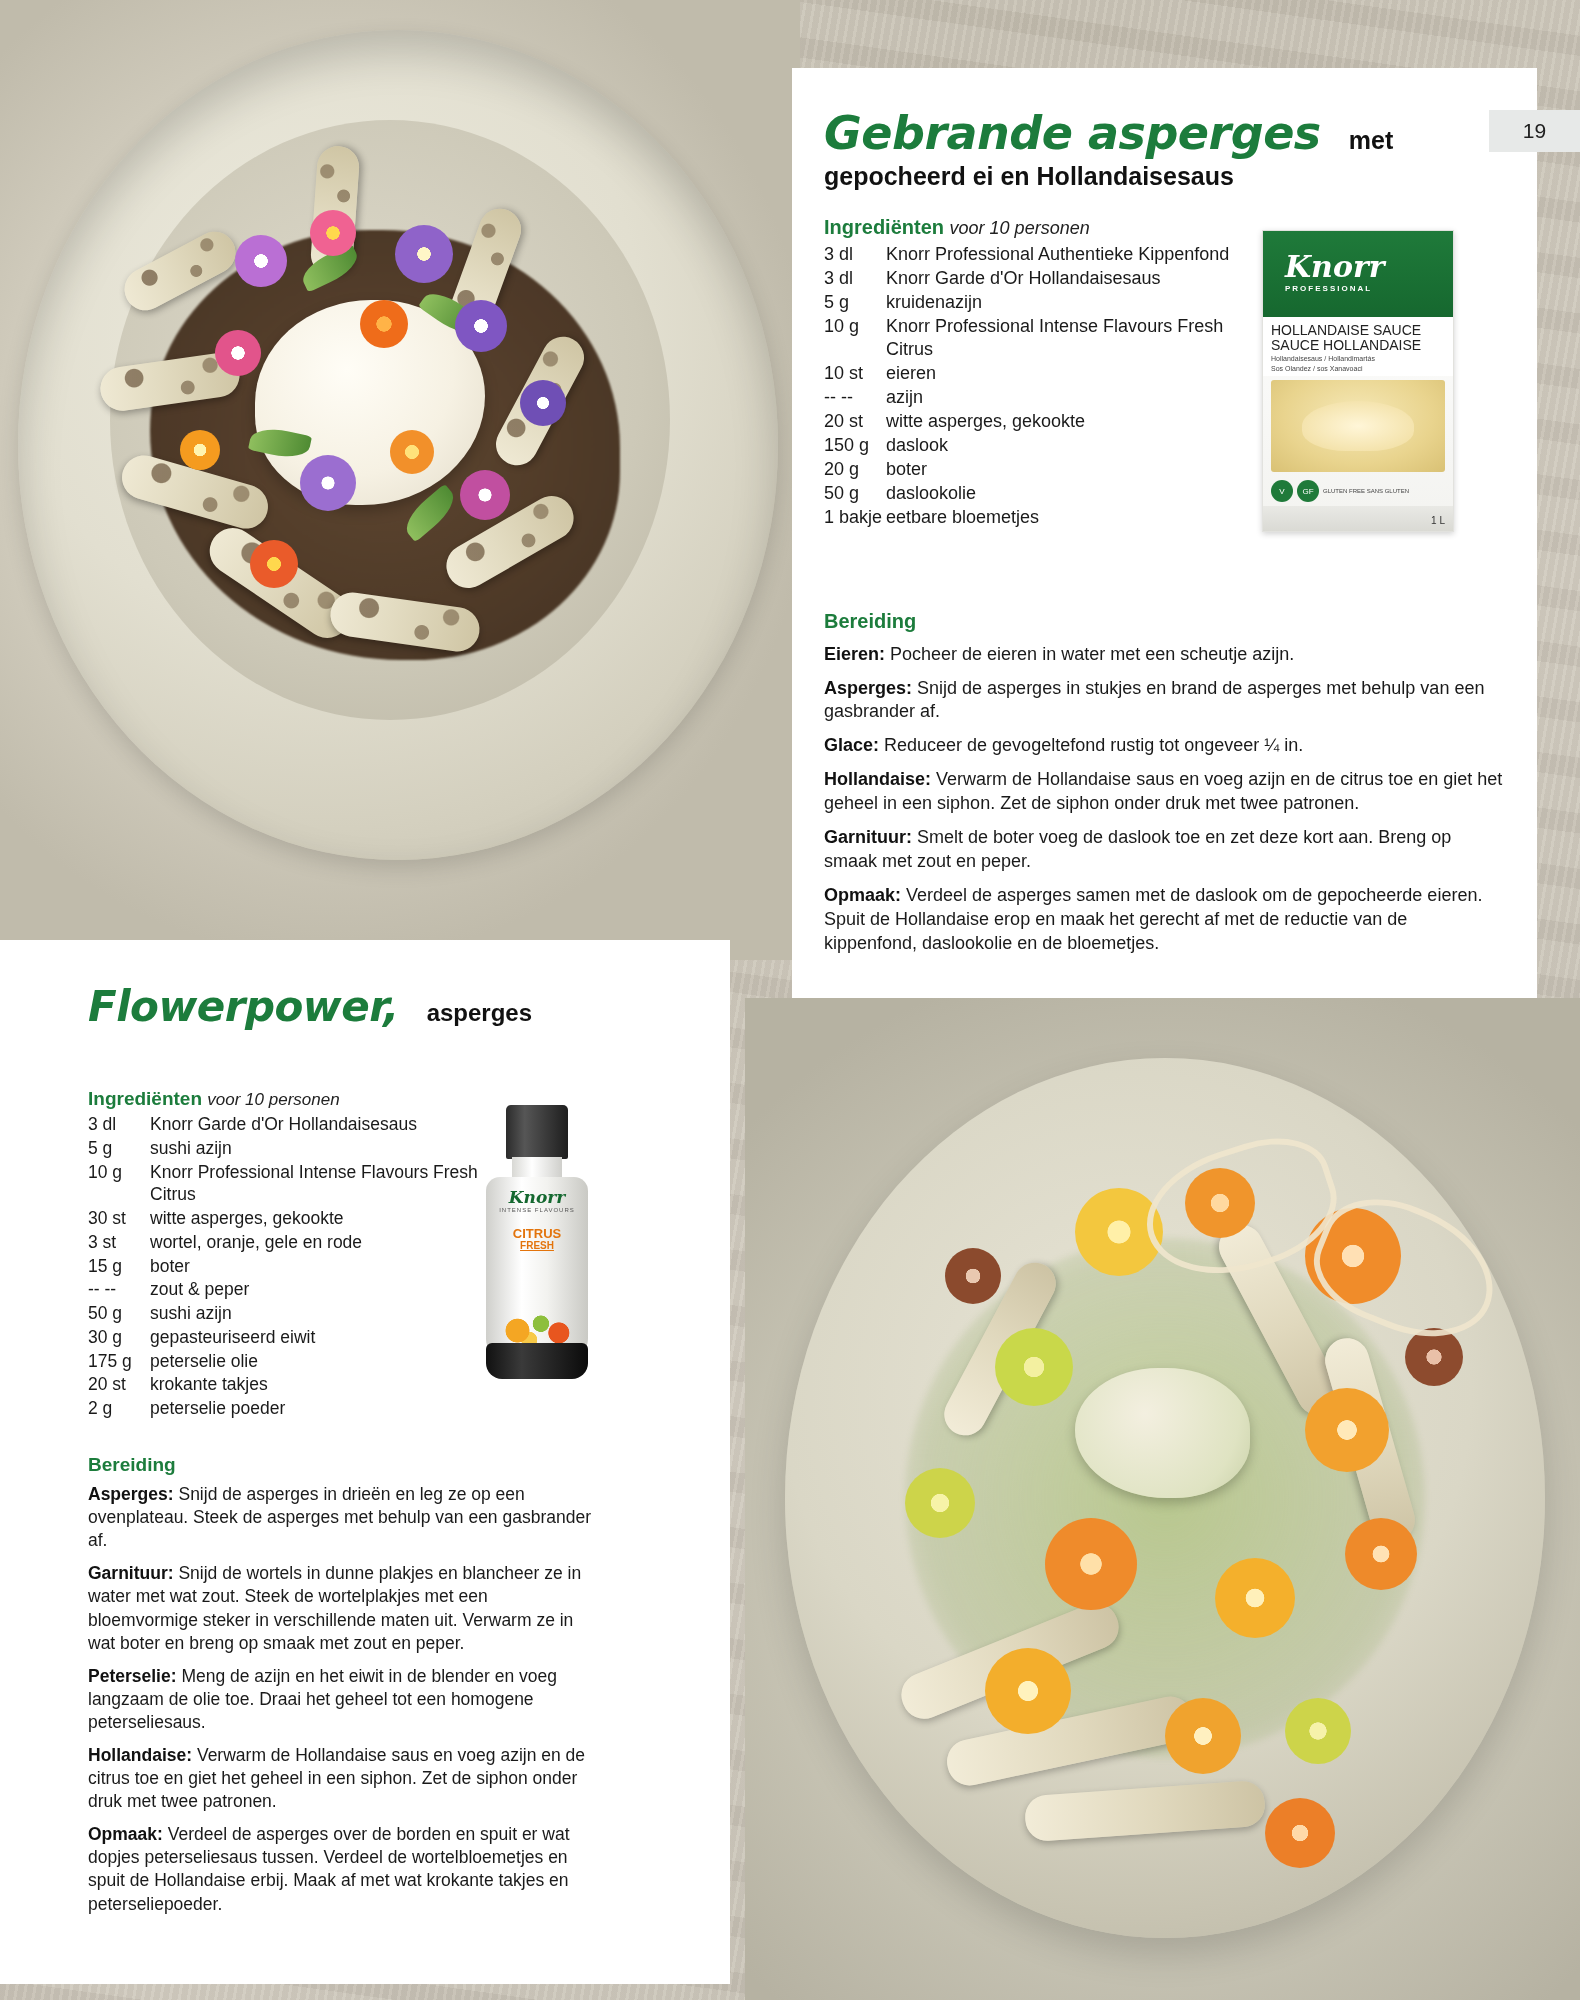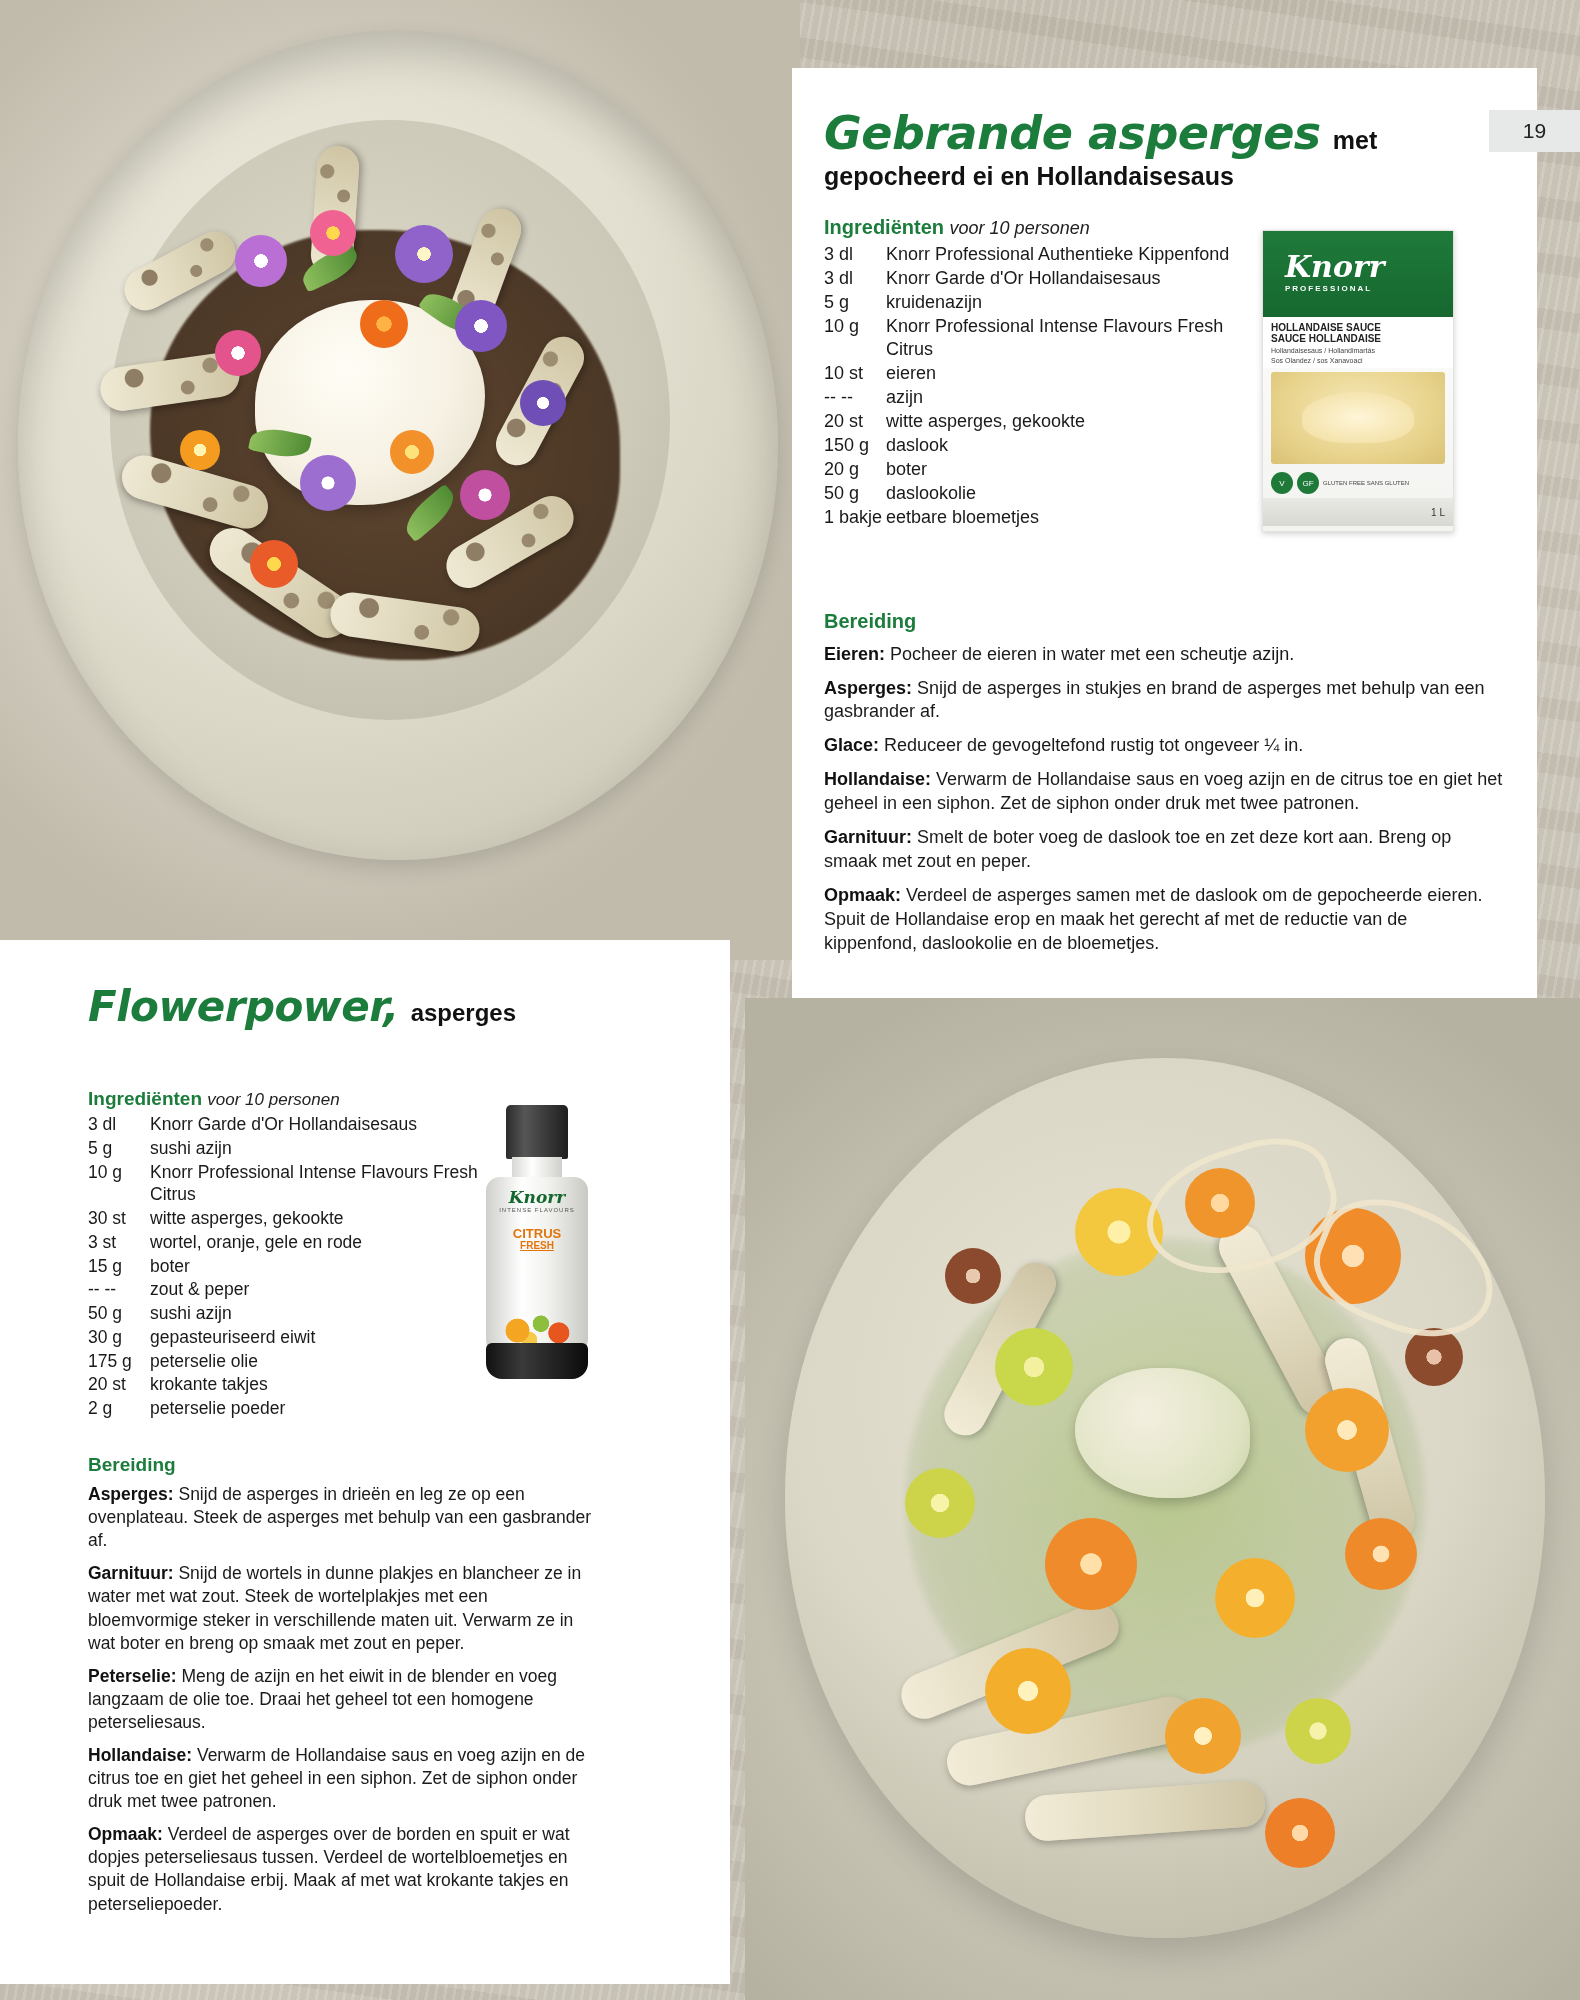--- a/index.html
+++ b/index.html
@@ -178,21 +178,21 @@
   }
 
   
   .script-title {
     font-family: "DejaVu Sans", sans-serif;
     font-style: italic;
     font-weight: bold;
     color: #1c7c3c;
     letter-spacing: -0.5px;
   }
-  .title-row { display: flex; align-items: baseline; gap: 12px; }
+  .title-row { display: flex; align-items: baseline; gap: 28px; }
   .title-sub {
     font-weight: bold;
     color: #111;
   }
 
   .sect-head {
     color: #1c7c3c;
     font-weight: bold;
   }
   .serves {
@@ -232,21 +232,21 @@
   .pack-logo {
     position:absolute; left: 22px; top: 18px;
     color:#fff; font-weight:bold; font-style:italic; font-size: 30px;
     font-family: "DejaVu Serif", serif;
   }
   .pack-logo small { display:block; font-size:8px; font-style:normal; letter-spacing:2px; font-family:"Liberation Sans",sans-serif;}
   .pack-band {
     padding: 6px 8px 4px 8px;
     background:#fff;
   }
-  .pack-band .l1 { font-size: 10px; font-weight: bold; color:#222; line-height:1.05;}
+  .pack-band .l1 { font-size: 14px; font-weight: normal; color:#222; line-height:1.05;}
   .pack-band .l2 { font-size: 7px; color:#444; margin-top:3px;}
   .pack-photo {
     margin: 4px 8px;
     height: 92px;
     background: radial-gradient(ellipse at 50% 40%, #f6e9b8, #e9d48e 60%, #d9c174);
     border-radius: 3px;
     position: relative;
     overflow:hidden;
   }
   .pack-photo .spoon {

